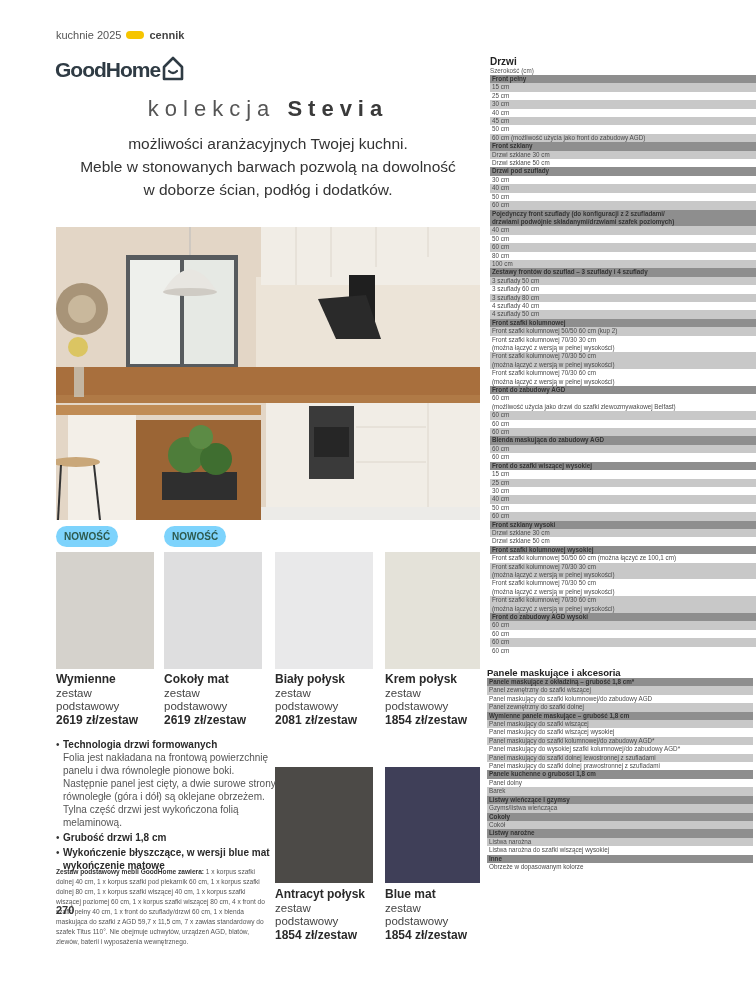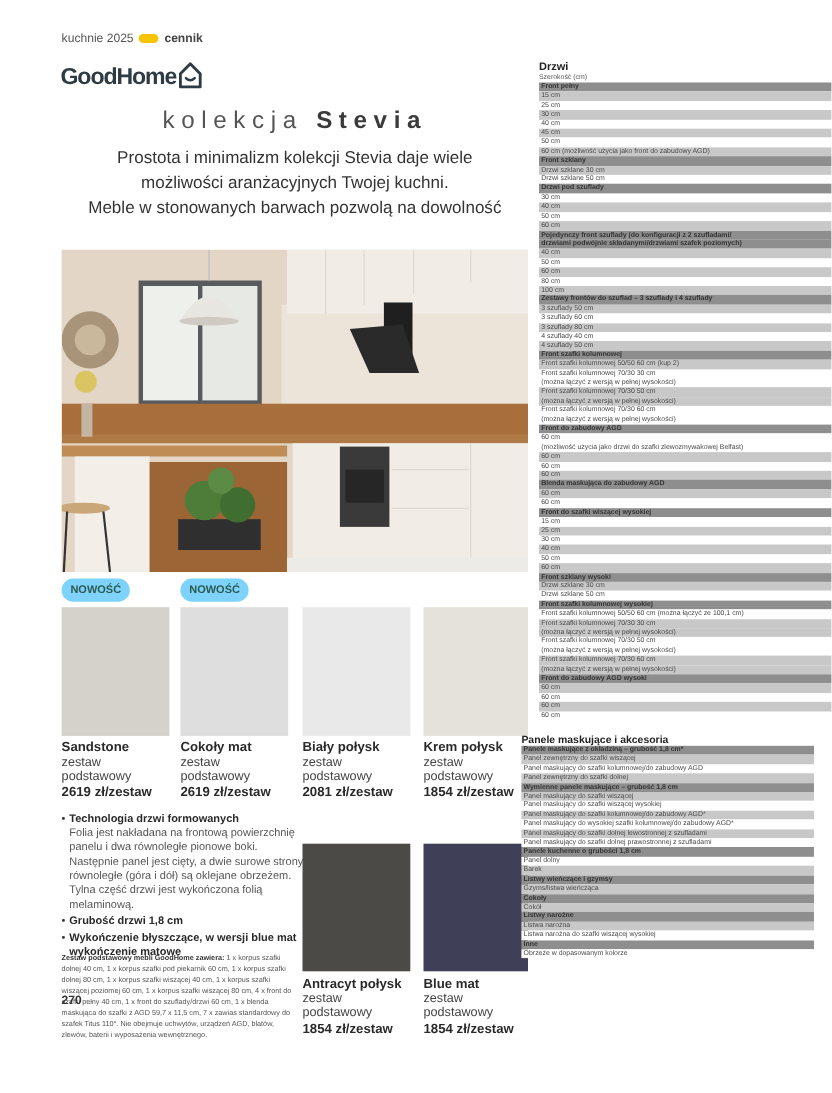--- a/index.html
+++ b/index.html
@@ -42,21 +42,21 @@
   .page-num { position: absolute; left: 56px; top: 904px; font-size: 11px; font-weight: bold; color: #333; }
 
   
   .rtable { position: absolute; left: 490px; top: 57px; width: 266px; }
   .rtitle { font-size: 10px; font-weight: bold; color: #222; line-height: 10px; }
   .rsub { font-size: 6.3px; color: #555; line-height: 8px; }
   .row { font-size: 6.3px; line-height: 8.4px; padding-left: 2px; color: #4a4a4a; white-space: nowrap; }
   .row.hdr { background: #8e8e8e; color: #333; font-weight: bold; }
   .row.alt { background: #c8c8c8; }
   .row.wht { background: #ffffff; }
-  .section2 { position: absolute; left: 474px; top: 668px; width: 266px; }
+  .section2 { position: absolute; left: 487px; top: 668px; width: 266px; }
   .section2 .rtitle { font-size: 9.5px; }
 </style>
 </head>
 <body>
 
 <div class="topline">
   <span>kuchnie 2025</span>
   <span class="pill"></span>
   <span class="cennik">cennik</span>
 </div>
@@ -68,23 +68,23 @@
     <path d="M7 15 Q11 19 15 15" fill="none" stroke="#2f3b44" stroke-width="2.2" stroke-linecap="round"></path>
   </svg>
 </div>
 
 <div class="collection-title">
   <span>kolekcja</span>
   <b>Stevia</b>
 </div>
 
 <div class="intro">
-  <div>Prostota i minimalizm kolekcji Stevia daje wiele</div>
   <div>możliwości aranżacyjnych Twojej kuchni.</div>
   <div>Meble w stonowanych barwach pozwolą na dowolność</div>
+  <div>w doborze ścian, podłóg i dodatków.</div>
 </div>
 
 <div class="photo" title="Kuchnia Stevia – jasne fronty, blat w kolorze drewna, okap czarny">
   <svg width="424" height="293" viewBox="0 0 424 293">
     <rect x="0" y="0" width="424" height="293" fill="#e3d6c6"></rect>
     <rect x="200" y="50" width="224" height="100" fill="#ece4d8"></rect>
 
     <rect x="205" y="0" width="219" height="58" fill="#f1ede6"></rect>
     <line x1="240" y1="0" x2="240" y2="58" stroke="#ddd6cc"></line>
     <line x1="275" y1="0" x2="275" y2="50" stroke="#ddd6cc"></line>
@@ -138,21 +138,21 @@
 
 <div class="badge" style="left:56px; top:526px;">NOWOŚĆ</div>
 <div class="badge" style="left:164px; top:526px;">NOWOŚĆ</div>
 
 <div class="swatch" style="left:56px; top:552px; background:#d5d2cc;"></div>
 <div class="swatch" style="left:164px; top:552px; background:#dededf;"></div>
 <div class="swatch" style="left:275px; top:552px; background:#e9e9ea;"></div>
 <div class="swatch" style="left:385px; top:552px; width:95px; background:#e4e2d9;"></div>
 
 <div class="sw-label" style="left:56px; top:673px;">
-  <div class="name">Sandstone</div>
+  <div class="name">Wymienne</div>
   <div>zestaw</div>
   <div>podstawowy</div>
   <div class="price">2619 zł/zestaw</div>
 </div>
 <div class="sw-label" style="left:164px; top:673px;">
   <div class="name">Cokoły mat</div>
   <div>zestaw</div>
   <div>podstawowy</div>
   <div class="price">2619 zł/zestaw</div>
 </div>

